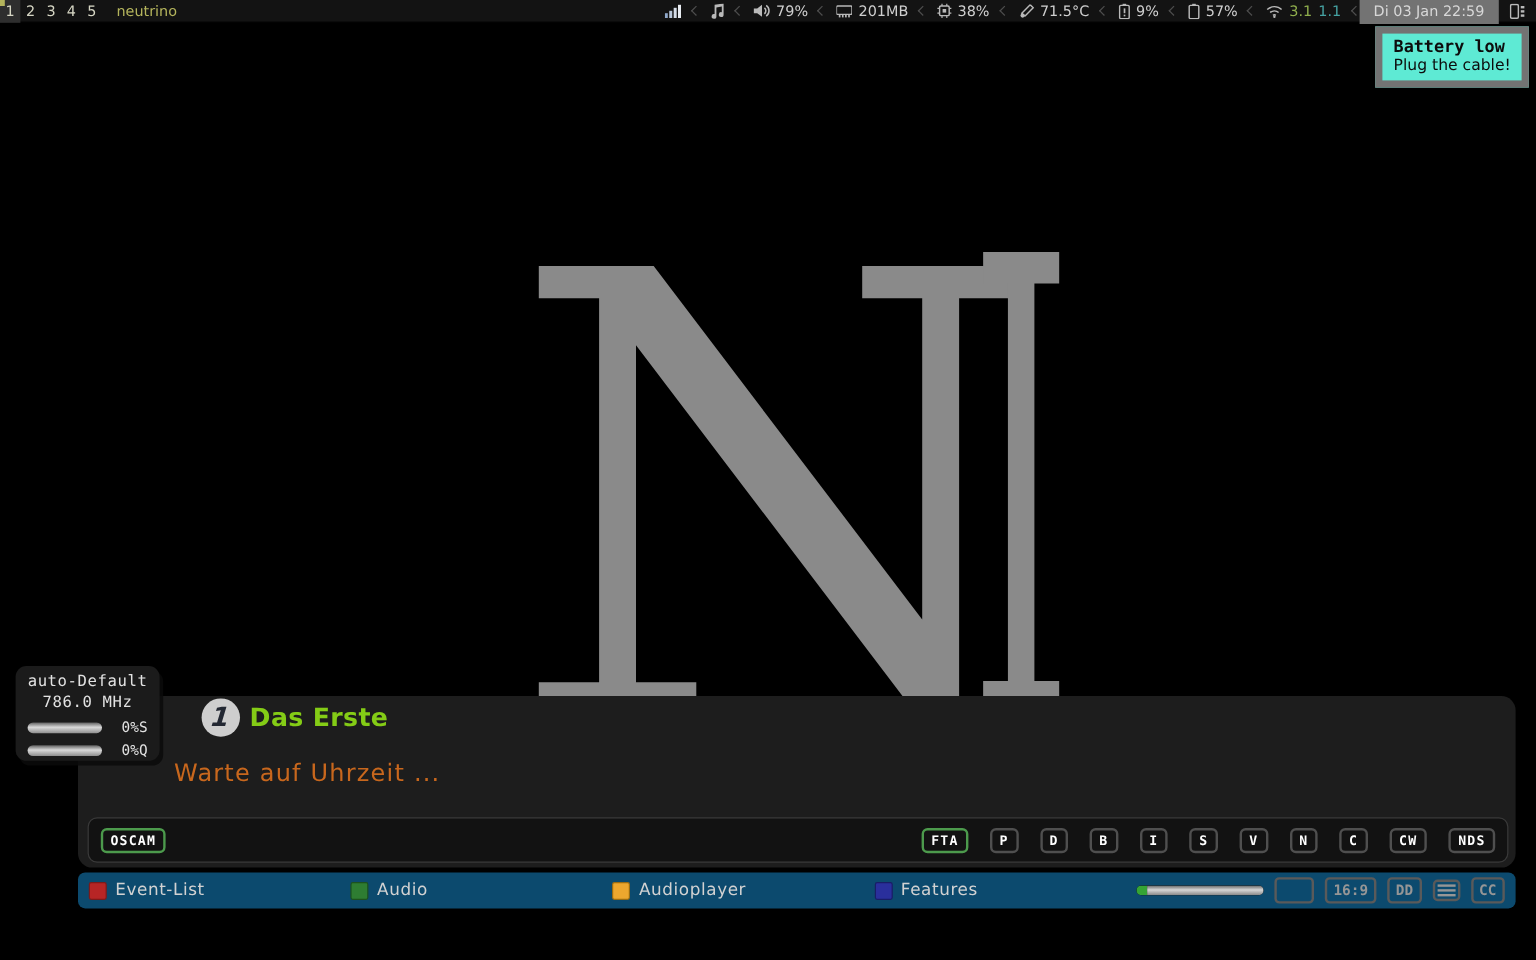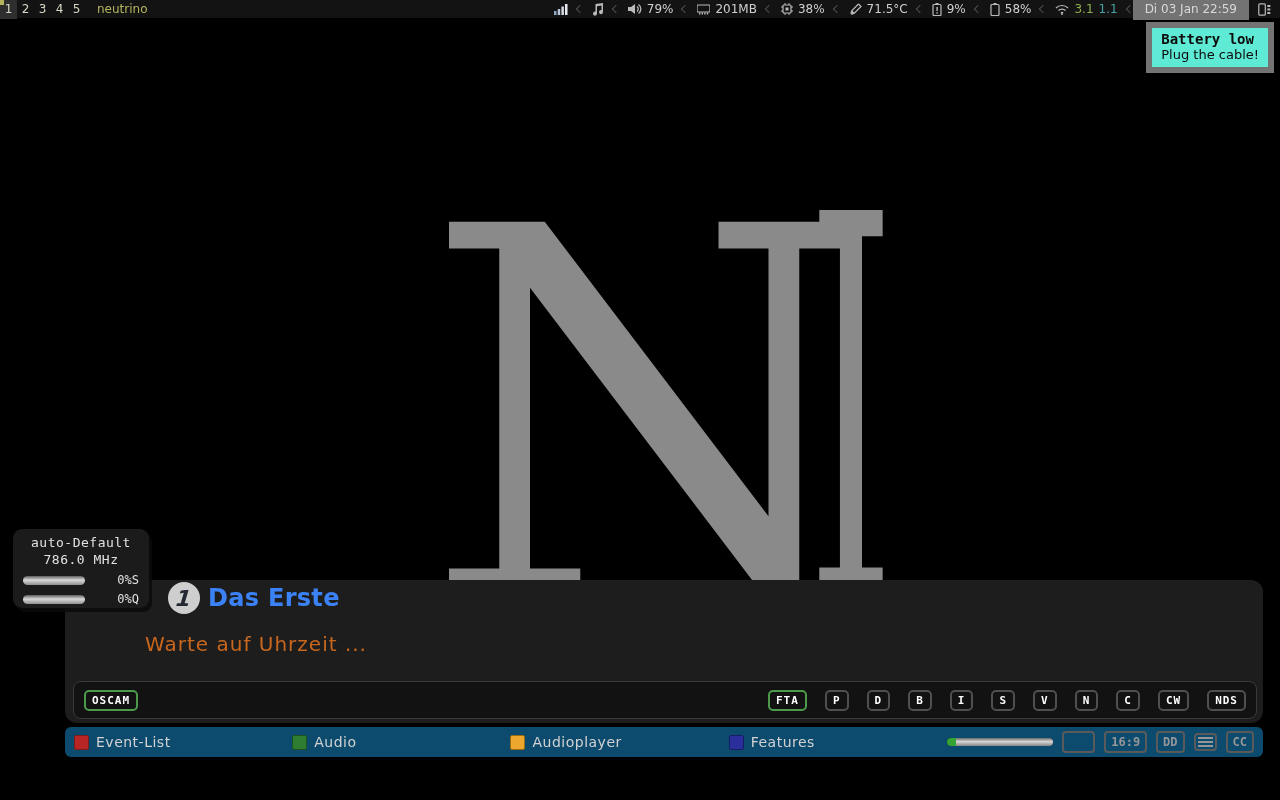--- a/index.html
+++ b/index.html
@@ -29,40 +29,40 @@
   
   .notify { position:absolute; right:6px; top:22px; background:#5eead4; color:#0c0c0c;
             border:6px solid #737373; padding:3px 9px 5px; z-index:20; }
   .notify-title { font-family:"DejaVu Sans Mono", monospace; font-weight:bold; font-size:14px; }
   .notify-msg { font-size:13px; }
 
   
   .watermark { position:absolute; left:424px; top:210px; z-index:1; }
 
   
-  .tunerbox { position:absolute; left:13px; top:529px; width:136px; height:79px;
+  .tunerbox { position:absolute; left:13px; top:555px; width:120px; height:79px;
               background:#1b1b1b; border-radius:9px; z-index:6;
               box-shadow:3px 4px 0 rgba(10,10,10,.85);
               font-family:"DejaVu Sans Mono", monospace; color:#e2e2e2;
               padding:5px 10px 4px; }
   .tuner-line { text-align:center; font-size:13px; line-height:17px; letter-spacing:.5px; }
   .tuner-row { display:flex; align-items:center; margin-top:5px; }
   .sigbar { width:62px; height:9px; border-radius:5px;
             background:linear-gradient(180deg,#5e5e5e 0%,#d9d9d9 45%,#8f8f8f 100%); }
   .tuner-pct { margin-left:auto; font-size:12px; }
 
   
   .infobar { position:absolute; left:65px; top:580px; width:1198px; height:143px;
              background:#1d1d1d; border-radius:12px; z-index:5; }
   .chan-head { position:absolute; left:103px; top:2px; display:flex; align-items:center; gap:8px; }
   .chan-logo { width:32px; height:32px; border-radius:50%; background:#cecece;
                display:flex; align-items:center; justify-content:center; }
   .chan-logo span { color:#232833; font-weight:bold; font-style:italic; font-size:22px;
                     transform:skewX(-6deg); }
-  .chan-name { color:#3b82f6; font-weight:bold; font-size:24px; letter-spacing:.3px; }
+  .chan-name { color:#84cc16; font-weight:bold; font-size:21px; letter-spacing:.3px; }
   .status-text { position:absolute; left:80px; top:52px; color:var(--accent-orange);
                  font-size:20px; letter-spacing:1px; }
   .ca-row { position:absolute; left:8px; right:6px; bottom:4px; height:38px;
             background:#121212; border:1px solid #3a3a3a; border-radius:8px;
             display:flex; align-items:center; padding:0 10px;
             font-family:"DejaVu Sans Mono", monospace; }
   .badge { border:2px solid #4f4f4f; border-radius:5px; color:#fff; font-weight:bold;
            font-size:11px; line-height:15px; padding:1px 6px; letter-spacing:1px; }
   .badge.green { border-color:var(--flag-green); }
   .flags { margin-left:auto; display:flex; gap:18px; }
@@ -172,21 +172,21 @@
           <rect x="4.4" y="9.2" width="1.4" height="1.4" fill="#b9b9b9"></rect>
       </svg>
       <span>9%</span>
     </div>
     <span class="chev"></span>
     <div class="mod">
       <svg width="10" height="13" viewBox="0 0 10 13">
         <rect x="3.5" y="0" width="3" height="1.5" fill="#b9b9b9"></rect>
         <rect x="1" y="1.5" width="8" height="11" rx="1" fill="none" stroke="#b9b9b9" stroke-width="1.2"></rect>
       </svg>
-      <span>58%</span>
+      <span>57%</span>
     </div>
     <span class="chev"></span>
     <div class="mod">
       <svg width="14" height="11" viewBox="0 0 14 11">
         <path d="M1 4 A8.5 8.5 0 0 1 13 4 M3.5 6.5 A5 5 0 0 1 10.5 6.5 M5.8 8.8 A2 2 0 0 1 8.2 8.8" stroke="#b9b9b9" stroke-width="1.2" fill="none"></path>
         <circle cx="7" cy="10" r="1" fill="#b9b9b9"></circle>
       </svg>
       <span class="net-rx">3.1</span>
       <span class="net-tx">1.1</span>
     </div>

